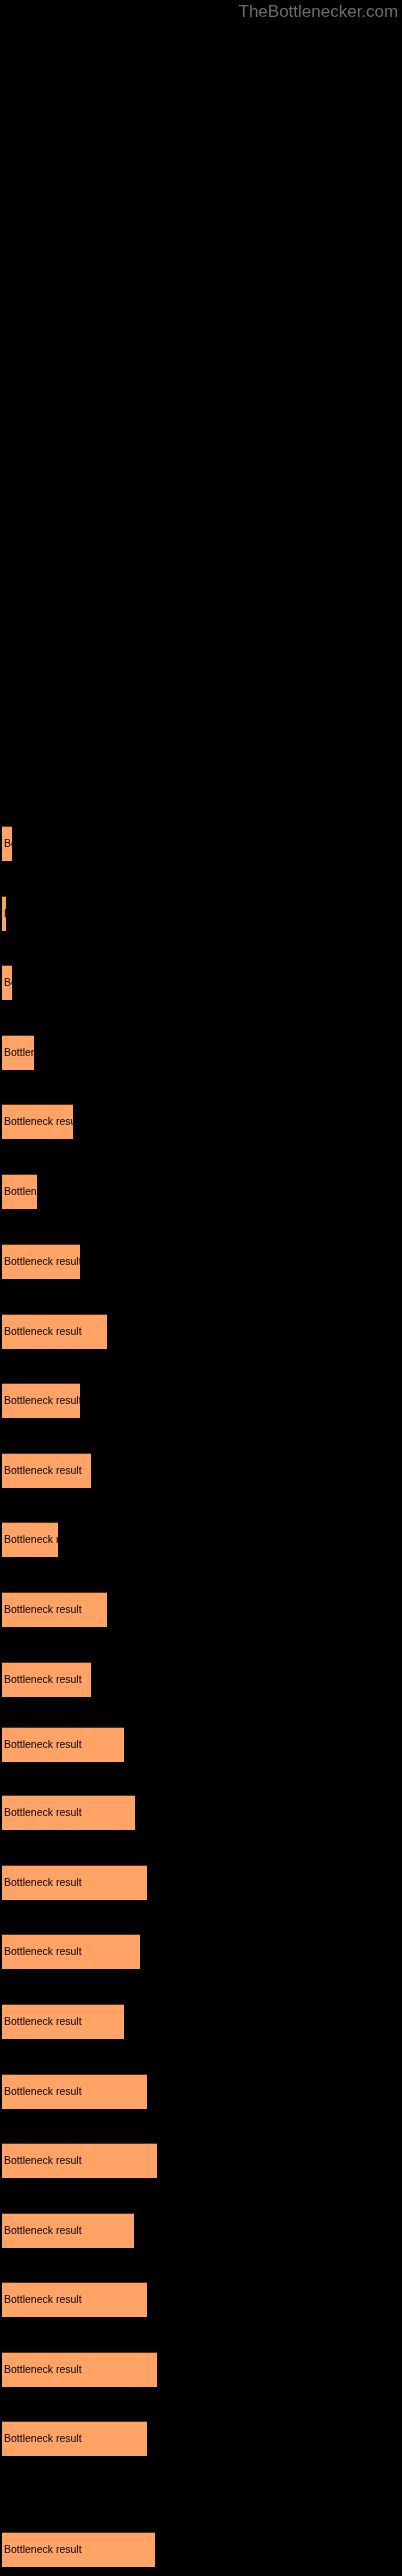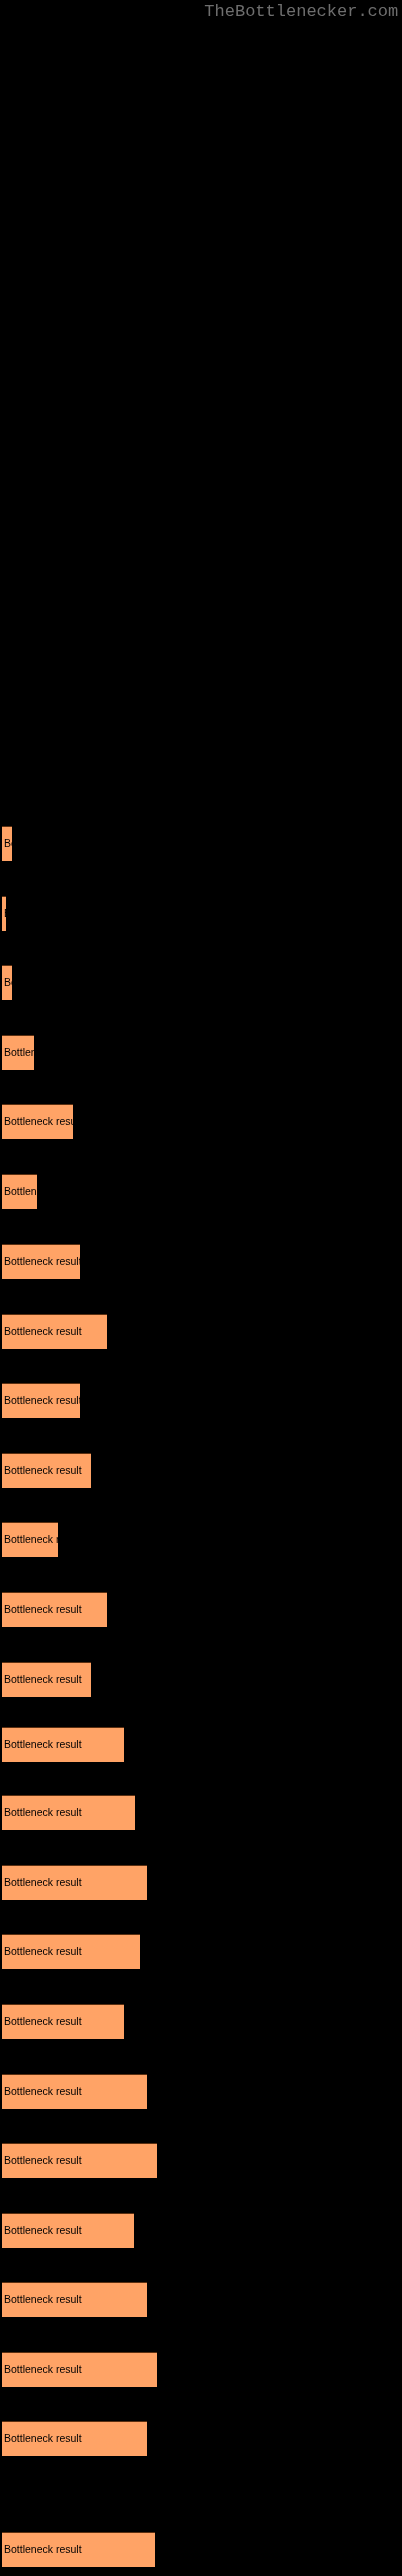--- a/index.html
+++ b/index.html
@@ -17,21 +17,21 @@
   }
 
   #watermark {
     position: absolute;
     right: 4.8px;
     top: 1.6px;
     font-size: 17px;
     color: #6e6e6e;
     letter-spacing: 0px;
     white-space: nowrap;
-    font-family: Liberation Mono, monospace;
+    font-family: Liberation Sans, sans-serif;
   }
 
   #plot {
     position: absolute;
     left: 0;
     top: 0;
     width: 403px;
     height: 2576px;
   }
 

